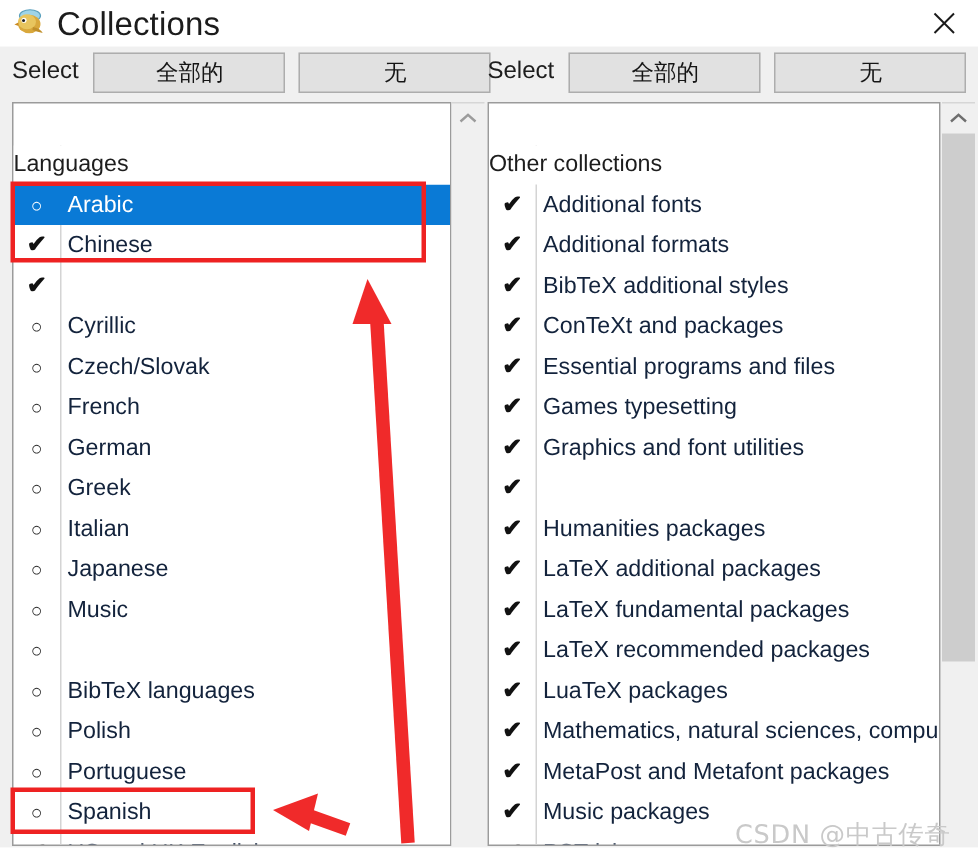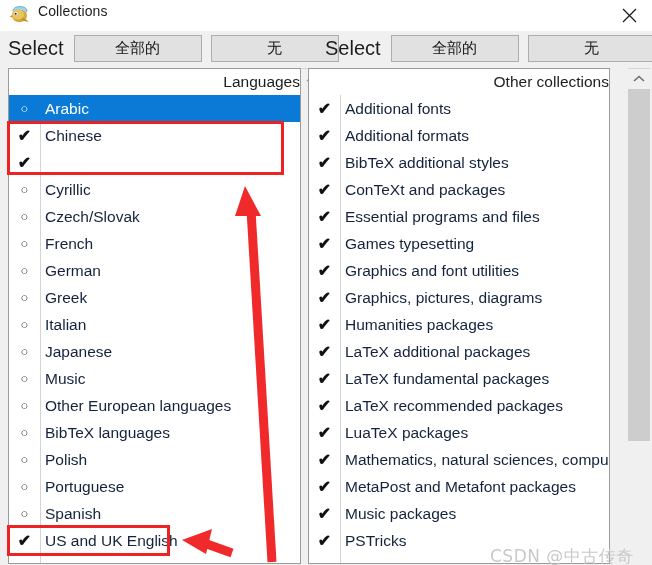--- a/index.html
+++ b/index.html
@@ -30,21 +30,21 @@
     align-items: center;
   }
   .title-icon {
     position: absolute;
     left: 9px; top: 4px;
     width: 22px; height: 22px;
   }
   .title-text {
     position: absolute;
     left: 38px; top: 3px;
-    font-size: 14px;
+    font-size: 22px;
     color: #1c1c1c;
     letter-spacing: 0.1px;
     white-space: nowrap;
   }
   .close-btn {
     position: absolute;
     right: 0; top: 0;
     width: 46px; height: 31px;
     display: flex;
     align-items: center;
@@ -57,21 +57,21 @@
   .select-row {
     position: absolute;
     height: 30px;
     display: flex;
     align-items: center;
   }
   .select-row.left  { left: 8px;   top: 33px; }
   .select-row.right { left: 325px; top: 33px; }
 
   .select-label {
-    font-size: 20px;
+    font-size: 16px;
     color: #1d1d1d;
     margin-right: 10px;
     white-space: nowrap;
   }
   .sel-btn {
     height: 27px;
     min-width: 128px;
     background: #e1e1e1;
     border: 1px solid #adadad;
     font-size: 15px;
@@ -87,42 +87,43 @@
   .sel-btn.wide { min-width: 128px; }
 
   
   .pane {
     position: absolute;
     background: #ffffff;
     border: 1px solid #9b9b9b;
     overflow: hidden;
   }
   .pane.left  { left: 8px;   top: 68px; width: 293px; height: 496px; }
-  .pane.right { left: 308px; top: 68px; width: 302px; height: 496px; }
+  .pane.right { left: 325px; top: 68px; width: 302px; height: 496px; }
 
   .pane-inner { position: relative; width: 100%; height: 100%; }
 
   .col-divider {
     position: absolute;
     top: 0; bottom: 0;
     width: 1px;
     background: #d4d4d4;
   }
   .pane.left  .col-divider { left: 31px; }
   .pane.right .col-divider { left: 31px; }
 
   .pane-header {
     position: relative;
     height: 26px;
     line-height: 26px;
-    text-align: right;
+    text-align: left;
     font-size: 15.5px;
     color: #1d1d1d;
     background: #ffffff;
     z-index: 2;
+    margin-top: 28px;
   }
 
   .list { position: relative; }
 
   .row {
     position: relative;
     height: 27px;
     display: flex;
     align-items: center;
     font-size: 15.5px;
@@ -293,21 +294,20 @@
           <div class="row">
             <span class="mark dot">○</span>
             <span class="lbl">Japanese</span>
           </div>
           <div class="row">
             <span class="mark dot">○</span>
             <span class="lbl">Music</span>
           </div>
           <div class="row">
             <span class="mark dot">○</span>
-            <span class="lbl">Other European languages</span>
           </div>
           <div class="row">
             <span class="mark dot">○</span>
             <span class="lbl">BibTeX languages</span>
           </div>
           <div class="row">
             <span class="mark dot">○</span>
             <span class="lbl">Polish</span>
           </div>
           <div class="row">
@@ -362,21 +362,20 @@
           <div class="row">
             <span class="mark check">✔</span>
             <span class="lbl">Games typesetting</span>
           </div>
           <div class="row">
             <span class="mark check">✔</span>
             <span class="lbl">Graphics and font utilities</span>
           </div>
           <div class="row">
             <span class="mark check">✔</span>
-            <span class="lbl">Graphics, pictures, diagrams</span>
           </div>
           <div class="row">
             <span class="mark check">✔</span>
             <span class="lbl">Humanities packages</span>
           </div>
           <div class="row">
             <span class="mark check">✔</span>
             <span class="lbl">LaTeX additional packages</span>
           </div>
           <div class="row">

